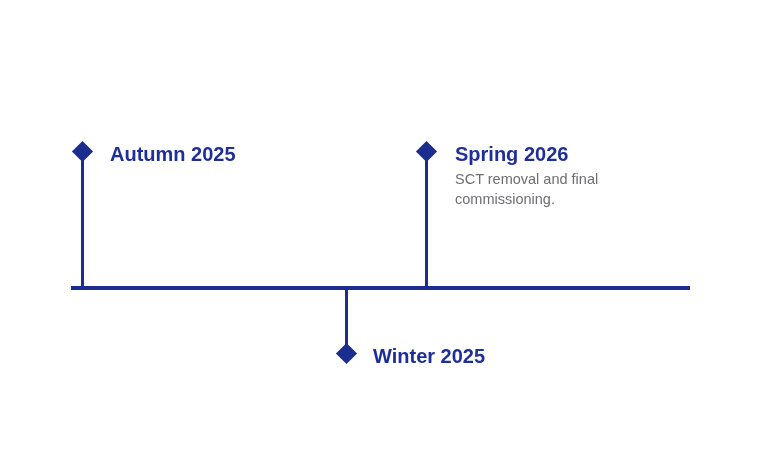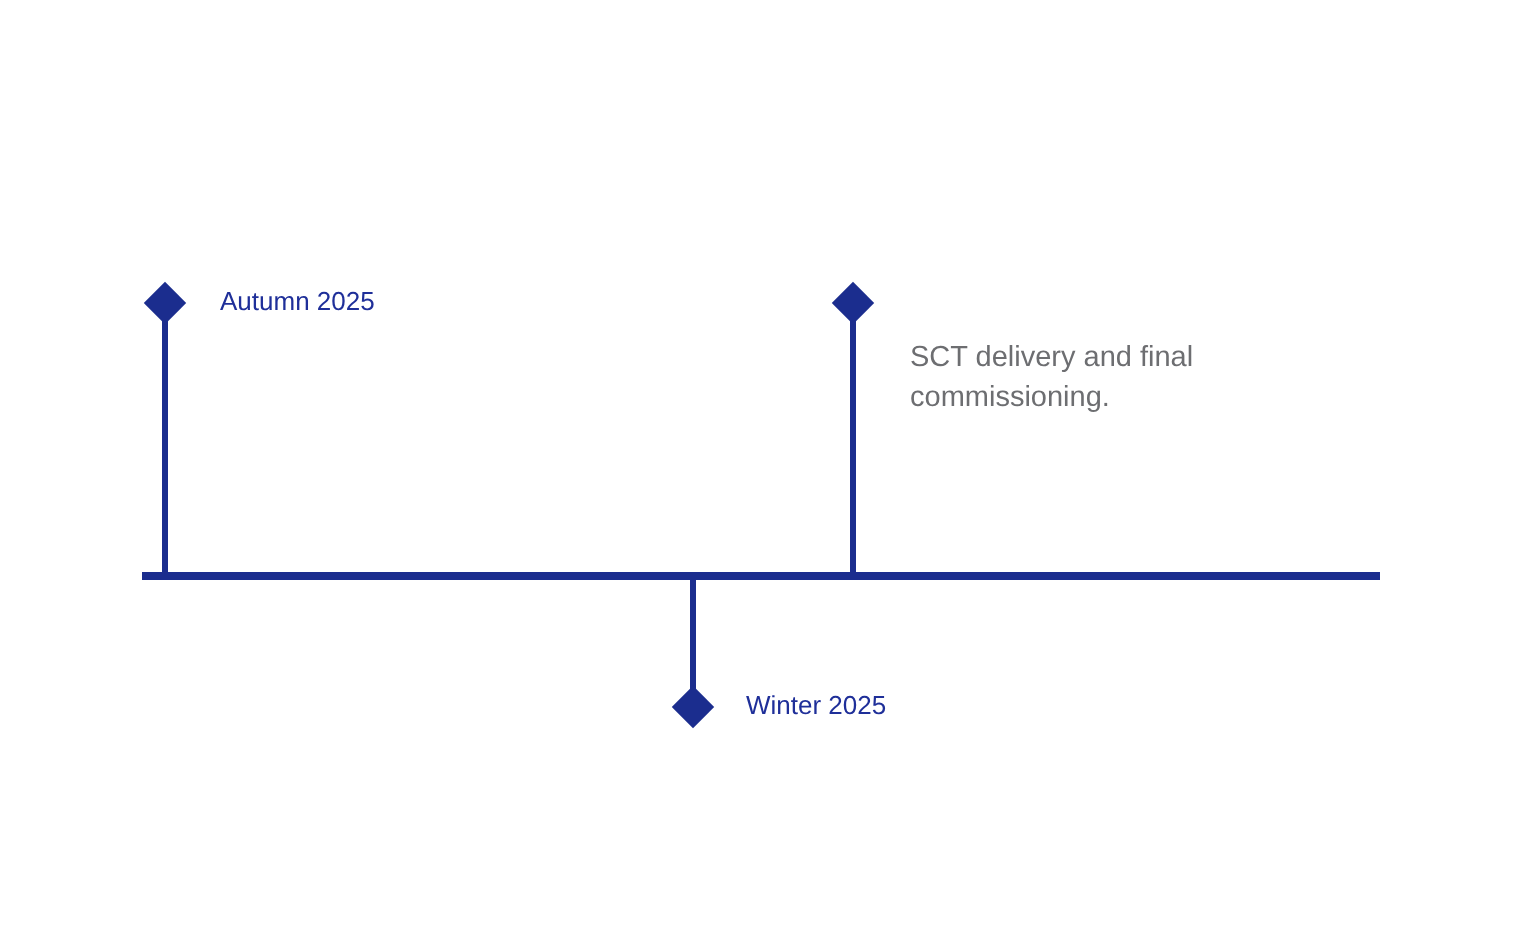--- a/index.html
+++ b/index.html
@@ -45,22 +45,22 @@
     width: 15px;
     height: 15px;
     background: var(--accent-blue, #1b2d8e);
     transform: rotate(45deg);
   }
   .diamond.autumn { left: 75px;  top: 144px; }
   .diamond.spring { left: 419px; top: 144px; }
   .diamond.winter { left: 339px; top: 346px; }
   .milestone-label {
     position: absolute;
-    font-size: 13px;
-    font-weight: normal;
+    font-size: 20px;
+    font-weight: bold;
     color: var(--heading-blue, #1f2f99);
     white-space: nowrap;
     text-align: center;
   }
   .milestone-label.autumn { left: 110px; top: 143px; }
   .milestone-label.spring { left: 455px; top: 143px; }
   .milestone-label.winter { left: 373px; top: 345px; }
   .milestone-desc {
     position: absolute;
     font-size: 14.5px;
@@ -78,19 +78,20 @@
 
 
   <div class="axis"></div>
 
   <div class="stem autumn"></div>
   <div class="diamond autumn"></div>
   <div class="milestone-label autumn">Autumn 2025</div>
 
   <div class="stem spring"></div>
   <div class="diamond spring"></div>
-  <div class="milestone-desc spring">SCT delivery and final commissioning.</div>
+  <div class="milestone-label spring">Spring 2026</div>
+  <div class="milestone-desc spring">SCT removal and final commissioning.</div>
 
   <div class="stem winter"></div>
   <div class="diamond winter"></div>
   <div class="milestone-label winter">Winter 2025</div>
 
 </div>
 
 </body></html>

